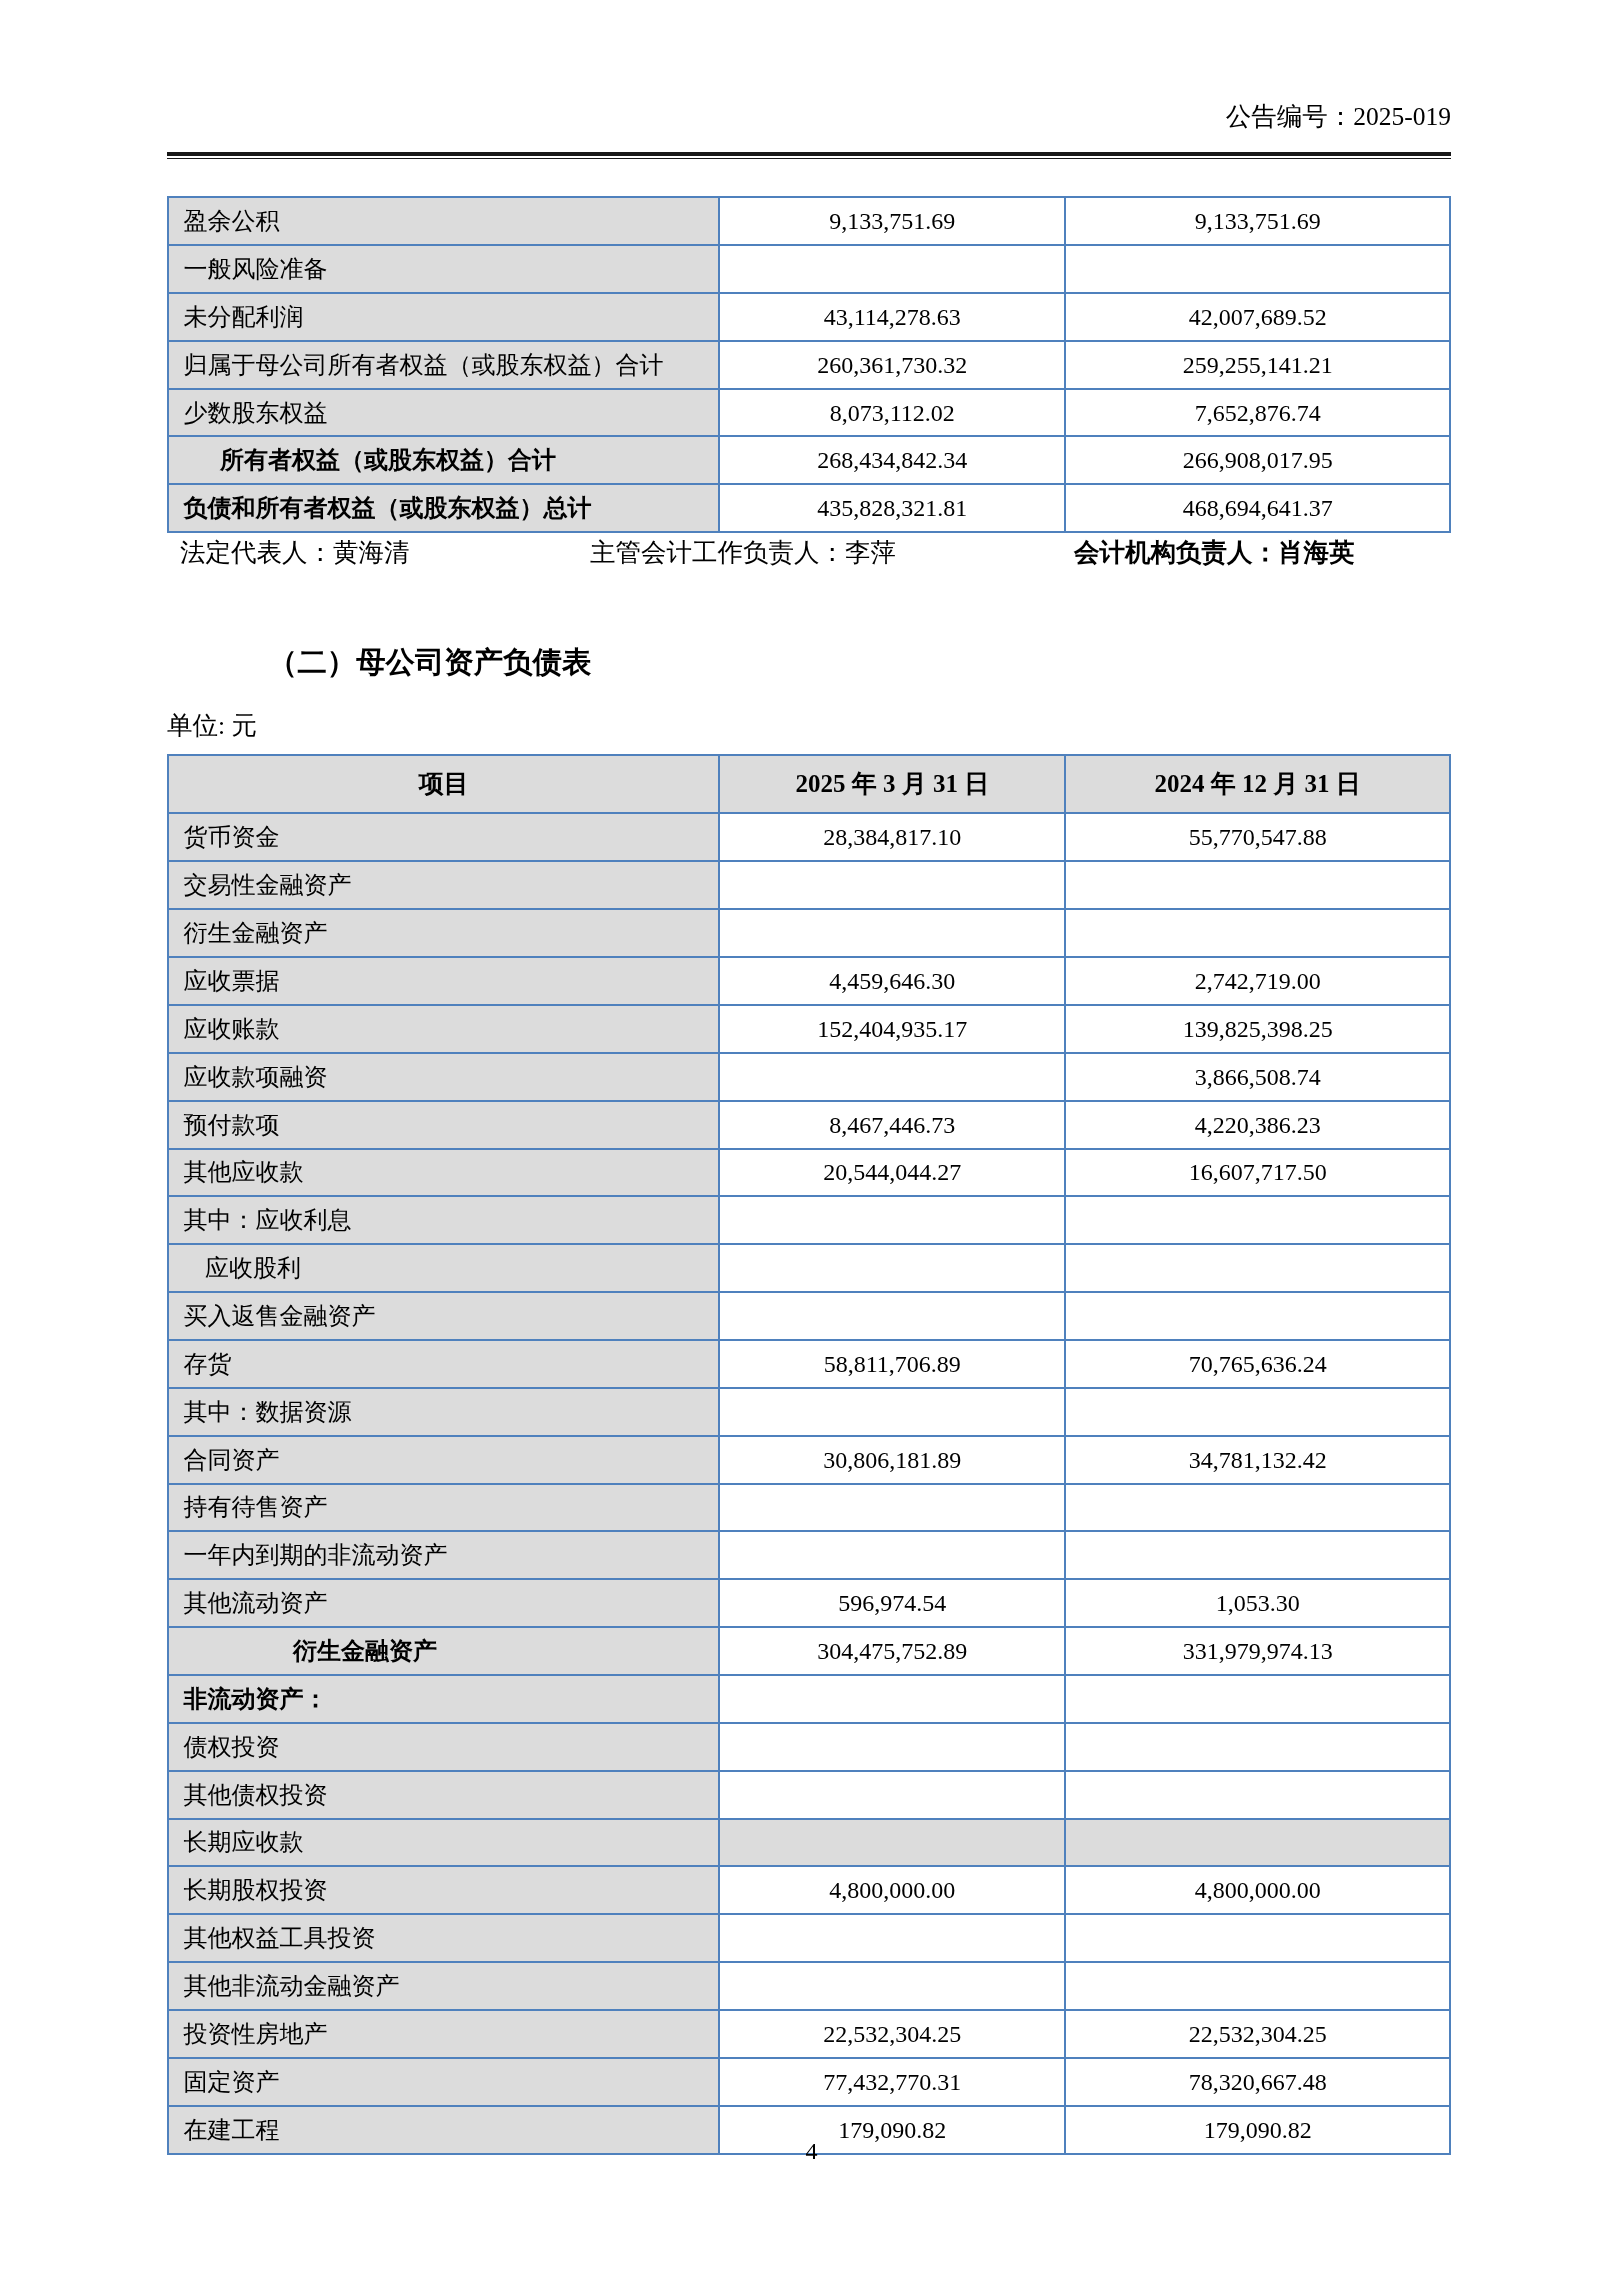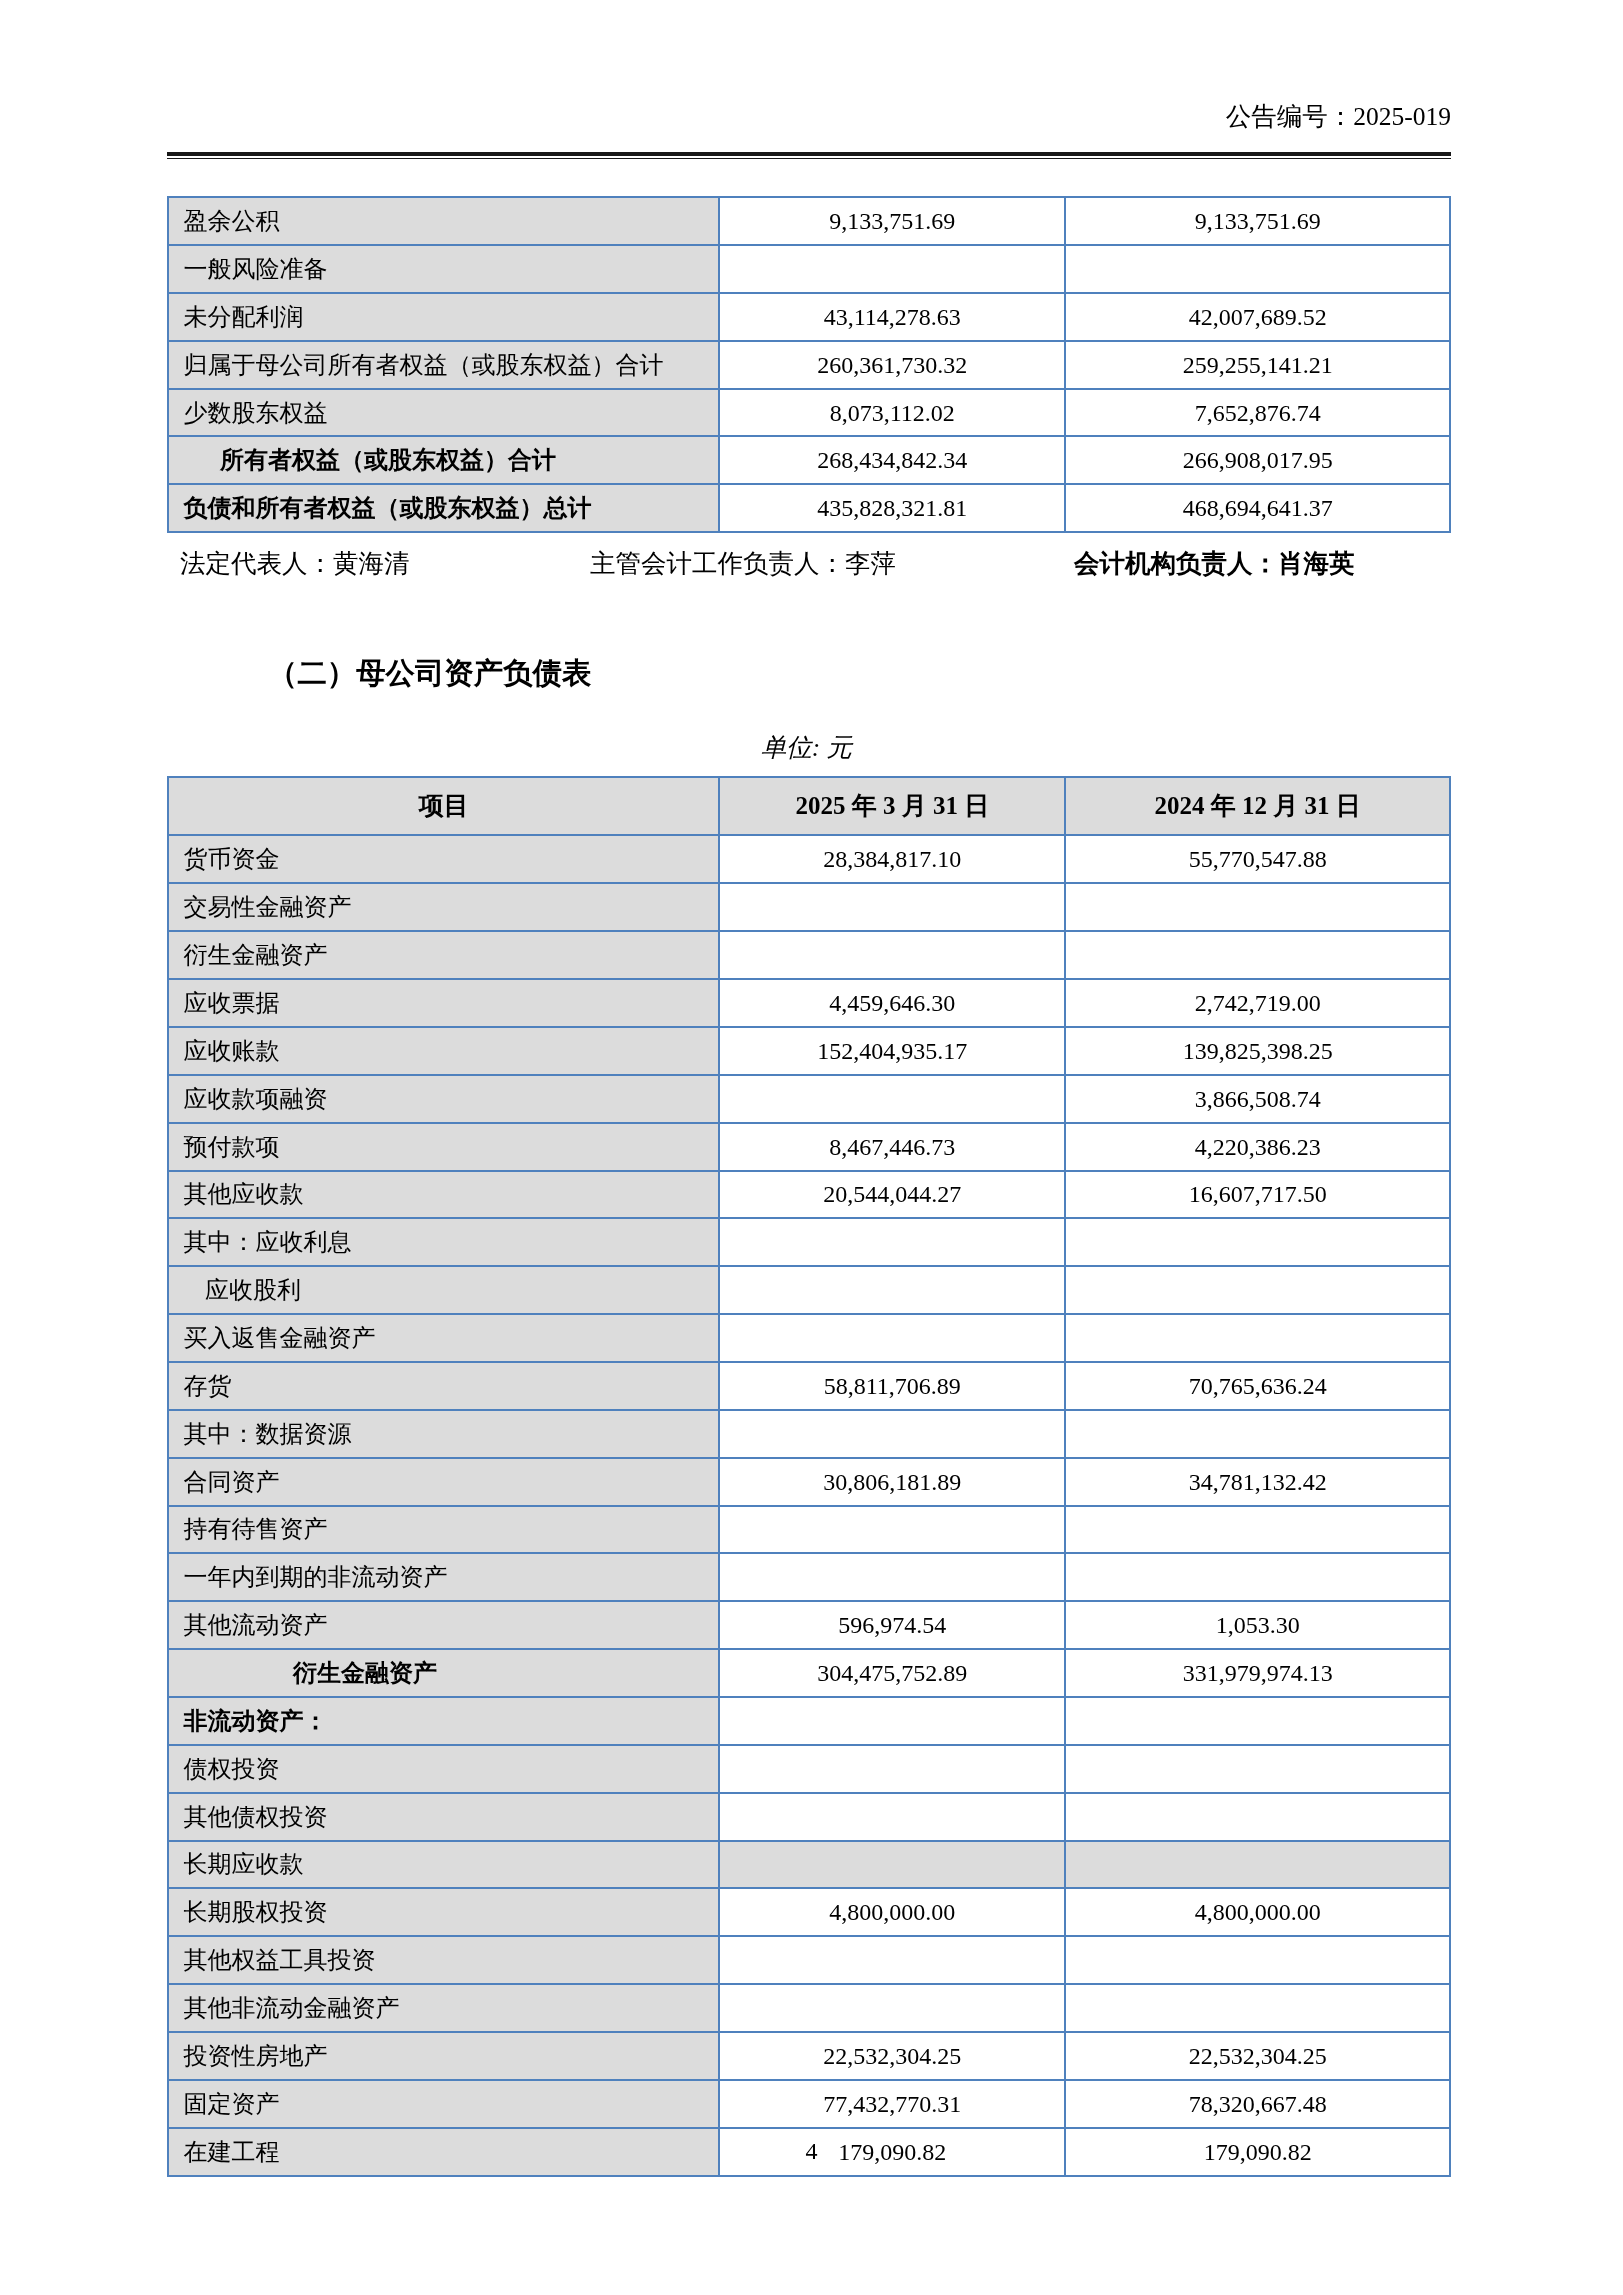--- a/index.html
+++ b/index.html
@@ -25,27 +25,27 @@
     word-break:break-all;
   }
   .c-label{background:var(--gray);text-align:left;}
   .c-num{background:#ffffff;text-align:center;}
   .gray-row .c-num{background:var(--gray);}
   th.hdr{background:var(--gray);text-align:center;font-weight:bold;font-size:25px;padding:10.5px 6.5px;}
   .b{font-weight:bold;}
   .ind1{padding-left:51px;margin-left:13px;}
   .ind2{padding-left:36px;}
   .ind3{padding-left:124px;}
-  .sigs{position:relative;height:41px;margin-top:13px;font-size:25.5px;}
+  .sigs{position:relative;height:41px;margin-top:2px;font-size:25.5px;}
   .sigs span{position:absolute;top:0;white-space:nowrap;}
   .sig-1{left:13px;}
   .sig-2{left:423px;}
   .sig-3{left:907px;font-weight:bold;}
   .section-title{margin-top:69px;padding-left:101px;font-size:29.4px;font-weight:bold;line-height:1.2;}
-  .unit-line{margin-top:39px;text-align:center;font-size:25.5px;padding-right:5.2px;font-style:italic;}
+  .unit-line{margin-top:28px;text-align:left;font-size:25.5px;padding-right:5.2px;}
   .balance-tbl{margin-top:10.5px;}
   .page-number{position:absolute;top:2138px;left:0;width:1623px;text-align:center;font-size:24px;}
 </style>
 </head>
 <body>
 
 <div class="wrap">
 
   <div class="doc-number">公告编号：2025-019</div>
 

